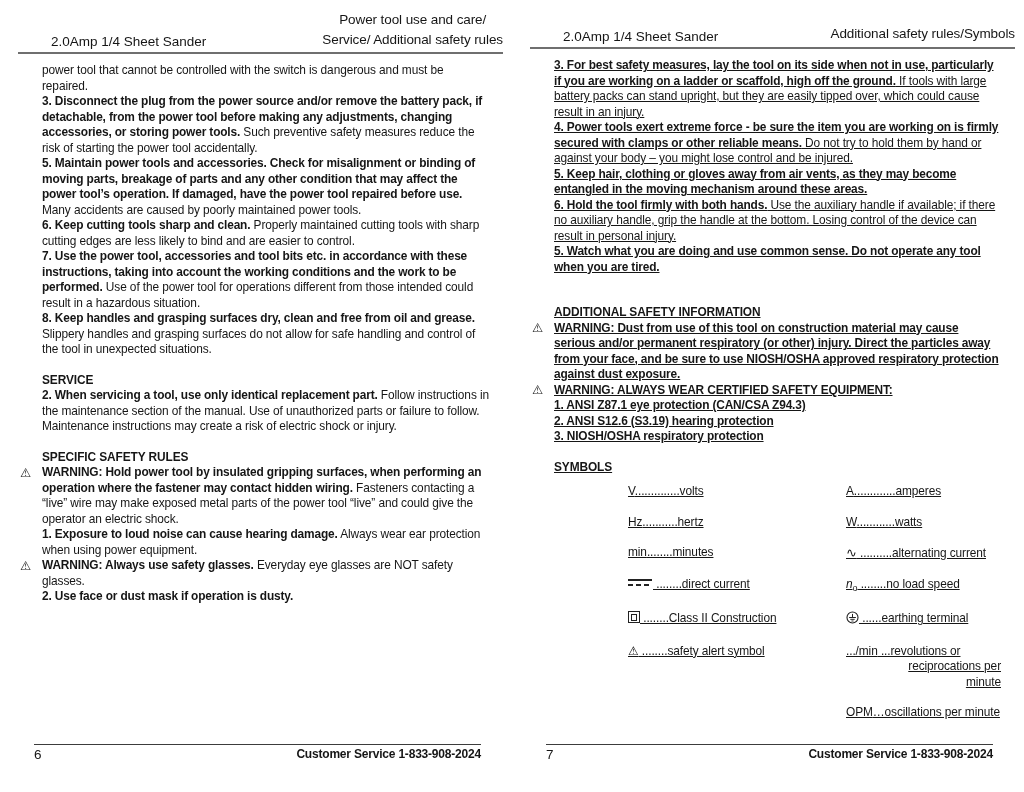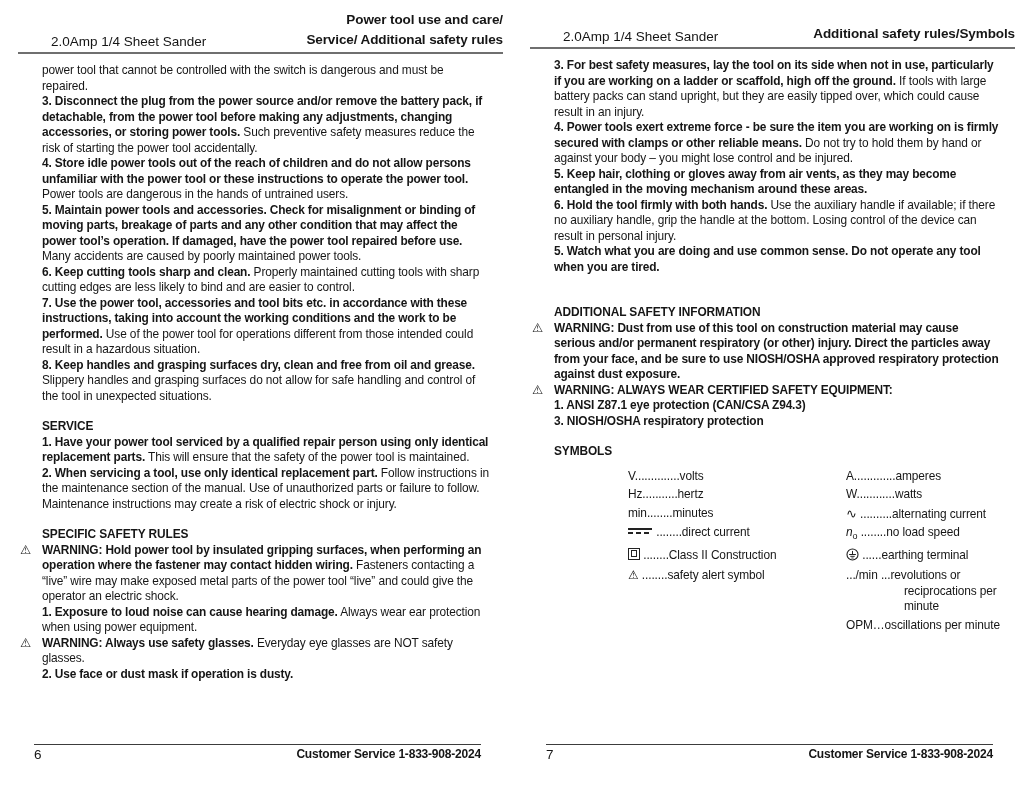--- a/index.html
+++ b/index.html
@@ -1,66 +1,64 @@
 <!DOCTYPE html>
 <html><head>
 <meta charset="utf-8">
 <style>
   html,body { margin:0; padding:0; background:#ffffff; }
   body { width:1024px; height:792px; font-family:"Liberation Sans", sans-serif; color:#161616; }
   .spread { display:flex; width:1024px; height:792px; }
   .page { position:relative; width:512px; height:792px; box-sizing:border-box; padding:10px 9px 0 18px; overflow:hidden; }
   .hdr { display:flex; justify-content:space-between; align-items:flex-end; gap:10px; border-bottom:2px solid #6f6f6f; padding-bottom:3px; min-height:34px; }
   .hdr .product { font-size:13.5px; white-space:nowrap;margin-left:33px; }
-  .hdr .section { font-weight:bold; font-size:13.5px; text-align:right; white-space:pre-line; line-height:1.45; letter-spacing:-0.1px; }
+  .hdr .section { font-weight:normal; font-size:13.5px; text-align:center; white-space:pre-line; line-height:1.45; letter-spacing:-0.1px; }
   .body { margin:9px 0 0 24px; width:450px; font-size:11.9px; line-height:15.5px; letter-spacing:-0.1px; }
-  .page.right .body { width:447px; }
+  .page.right .body { width:447px;text-decoration:underline; }
   .para { position:relative; }
   .para b { letter-spacing:-0.15px; }
   .warn-icon { position:absolute; left:-22px; top:0.5px; font-size:12.5px; letter-spacing:0; }
   .heading { font-weight:bold; }
   .gap { height:15px; }
-  .symbols { display:grid; grid-template-columns:218px 1fr; margin:9px 0 0 74px; row-gap:3px; }
+  .symbols { display:grid; grid-template-columns:218px 1fr; margin:9px 0 0 74px; row-gap:15px; }
   .sym-cell { min-height:15px; }
   .sym-text i { font-style:italic; }
   .sym-text sub { font-size:9px; }
   .ac-glyph { font-size:13px; }
   .dc-icon { display:inline-block; width:24px; vertical-align:2px; margin-right:1px; }
   .dc-top { display:block; height:1.8px; background:#222; margin-bottom:2.5px; }
   .dc-bot { display:block; height:1.8px; background:repeating-linear-gradient(90deg,#222 0 5px,transparent 5px 8px); }
   .class2-icon { display:inline-block; width:10px; height:10px; border:1.7px solid #222; position:relative; vertical-align:-1px; }
   .class2-inner { position:absolute; left:1.6px; top:1.6px; right:1.6px; bottom:1.6px; border:1.6px solid #222; }
   .earth-icon { display:inline-block; vertical-align:-2px; }
-  .sym-label2 { display:block; margin-left:58px; }
+  .sym-label2 { display:block; margin-left:58px;text-align:right; }
   .ftr { position:absolute; left:34px; right:31px; top:744px; border-top:1.5px solid #3c3c3c; display:flex; justify-content:space-between; align-items:flex-start; padding-top:2px; }
   .ftr .pageno { font-size:13.5px; }
   .ftr .service { font-weight:bold; font-size:12px; letter-spacing:-0.2px;text-align:right; }
 </style>
 </head>
 <body>
 
 <div class="spread">
 
   <div class="page left">
     <div class="hdr">
       <span class="product">2.0Amp 1/4 Sheet Sander</span>
       <span class="section">Power tool use and care/
 Service/ Additional safety rules</span>
     </div>
     <div class="body">
         <div class="para"><span>power tool that cannot be controlled with the switch is dangerous and must be repaired.</span></div>
         <div class="para"><b>3. Disconnect the plug from the power source and/or remove the battery pack, if detachable, from the power tool before making any adjustments, changing accessories, or storing power tools.</b><span> Such preventive safety measures reduce the risk of starting the power tool accidentally.</span></div>
-        <div class="para"><b>4. Store idle power tools out of the reach of children and do not allow persons unfamiliar with the power tool or these instructions to operate the power tool.</b><span> Power tools are dangerous in the hands of untrained users.</span></div>
         <div class="para"><b>5. Maintain power tools and accessories. Check for misalignment or binding of moving parts, breakage of parts and any other condition that may affect the power tool’s operation. If damaged, have the power tool repaired before use.</b><span> Many accidents are caused by poorly maintained power tools.</span></div>
         <div class="para"><b>6. Keep cutting tools sharp and clean.</b><span> Properly maintained cutting tools with sharp cutting edges are less likely to bind and are easier to control.</span></div>
         <div class="para"><b>7. Use the power tool, accessories and tool bits etc. in accordance with these instructions, taking into account the working conditions and the work to be performed.</b><span> Use of the power tool for operations different from those intended could result in a hazardous situation.</span></div>
         <div class="para"><b>8. Keep handles and grasping surfaces dry, clean and free from oil and grease.</b><span> Slippery handles and grasping surfaces do not allow for safe handling and control of the tool in unexpected situations.</span></div>
         <div class="gap"></div>
         <div class="heading">SERVICE</div>
-        <div class="para"><b>1. Have your power tool serviced by a qualified repair person using only identical replacement parts.</b><span> This will ensure that the safety of the power tool is maintained.</span></div>
         <div class="para"><b>2. When servicing a tool, use only identical replacement part.</b><span> Follow instructions in the maintenance section of the manual. Use of unauthorized parts or failure to follow. Maintenance instructions may create a risk of electric shock or injury.</span></div>
         <div class="gap"></div>
         <div class="heading">SPECIFIC SAFETY RULES</div>
         <div class="para"><span class="warn-icon">⚠</span><b>WARNING: Hold power tool by insulated gripping surfaces, when performing an operation where the fastener may contact hidden wiring.</b><span> Fasteners contacting a “live” wire may make exposed metal parts of the power tool “live” and could give the operator an electric shock.</span></div>
         <div class="para"><b>1. Exposure to loud noise can cause hearing damage.</b><span> Always wear ear protection when using power equipment.</span></div>
         <div class="para"><span class="warn-icon">⚠</span><b>WARNING: Always use safety glasses.</b><span> Everyday eye glasses are NOT safety glasses.</span></div>
         <div class="para"><b>2. Use face or dust mask if operation is dusty.</b></div>
       </div>
     <div class="ftr">
       <span class="pageno">6</span>
@@ -78,20 +76,21 @@
         <div class="para"><b>4. Power tools exert extreme force - be sure the item you are working on is firmly secured with clamps or other reliable means.</b><span> Do not try to hold them by hand or against your body – you might lose control and be injured.</span></div>
         <div class="para"><b>5. Keep hair, clothing or gloves away from air vents, as they may become entangled in the moving mechanism around these areas.</b></div>
         <div class="para"><b>6. Hold the tool firmly with both hands.</b><span> Use the auxiliary handle if available; if there no auxiliary handle, grip the handle at the bottom. Losing control of the device can result in personal injury.</span></div>
         <div class="para"><b>5. Watch what you are doing and use common sense. Do not operate any tool when you are tired.</b></div>
         <div class="gap"></div>
         <div class="gap"></div>
         <div class="heading">ADDITIONAL SAFETY INFORMATION</div>
         <div class="para"><span class="warn-icon">⚠</span><b>WARNING: Dust from use of this tool on construction material may cause serious and/or permanent respiratory (or other) injury. Direct the particles away from your face, and be sure to use NIOSH/OSHA approved respiratory protection against dust exposure.</b></div>
         <div class="para"><span class="warn-icon">⚠</span><b>WARNING: ALWAYS WEAR CERTIFIED SAFETY EQUIPMENT:</b></div>
         <div class="para"><b>1. ANSI Z87.1 eye protection (CAN/CSA Z94.3)</b></div>
+        <div class="para"><b>2. ANSI S12.6 (S3.19) hearing protection</b></div>
         <div class="para"><b>3. NIOSH/OSHA respiratory protection</b></div>
         <div class="gap"></div>
         <div class="heading">SYMBOLS</div>
         <div class="symbols">
           <div class="sym-cell"><span class="sym-text">V</span><span class="sym-label">..............volts</span></div>
           <div class="sym-cell"><span class="sym-text">A</span><span class="sym-label">.............amperes</span></div>
           <div class="sym-cell"><span class="sym-text">Hz</span><span class="sym-label">...........hertz</span></div>
           <div class="sym-cell"><span class="sym-text">W</span><span class="sym-label">............watts</span></div>
           <div class="sym-cell"><span class="sym-text">min</span><span class="sym-label">........minutes</span></div>
           <div class="sym-cell"><span class="sym-text ac-glyph">∿</span><span class="sym-label"> ..........alternating current</span></div>

